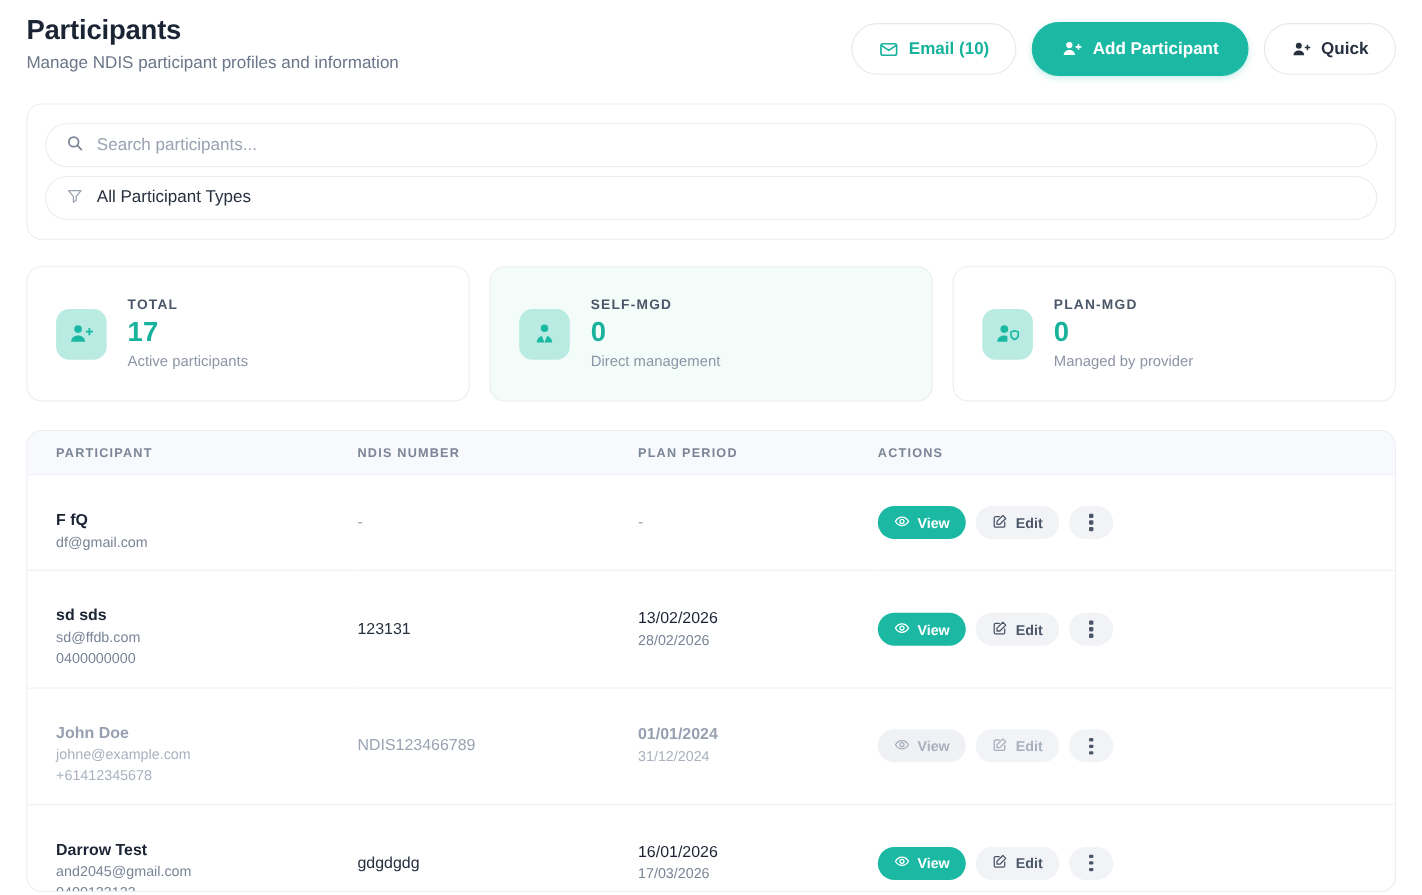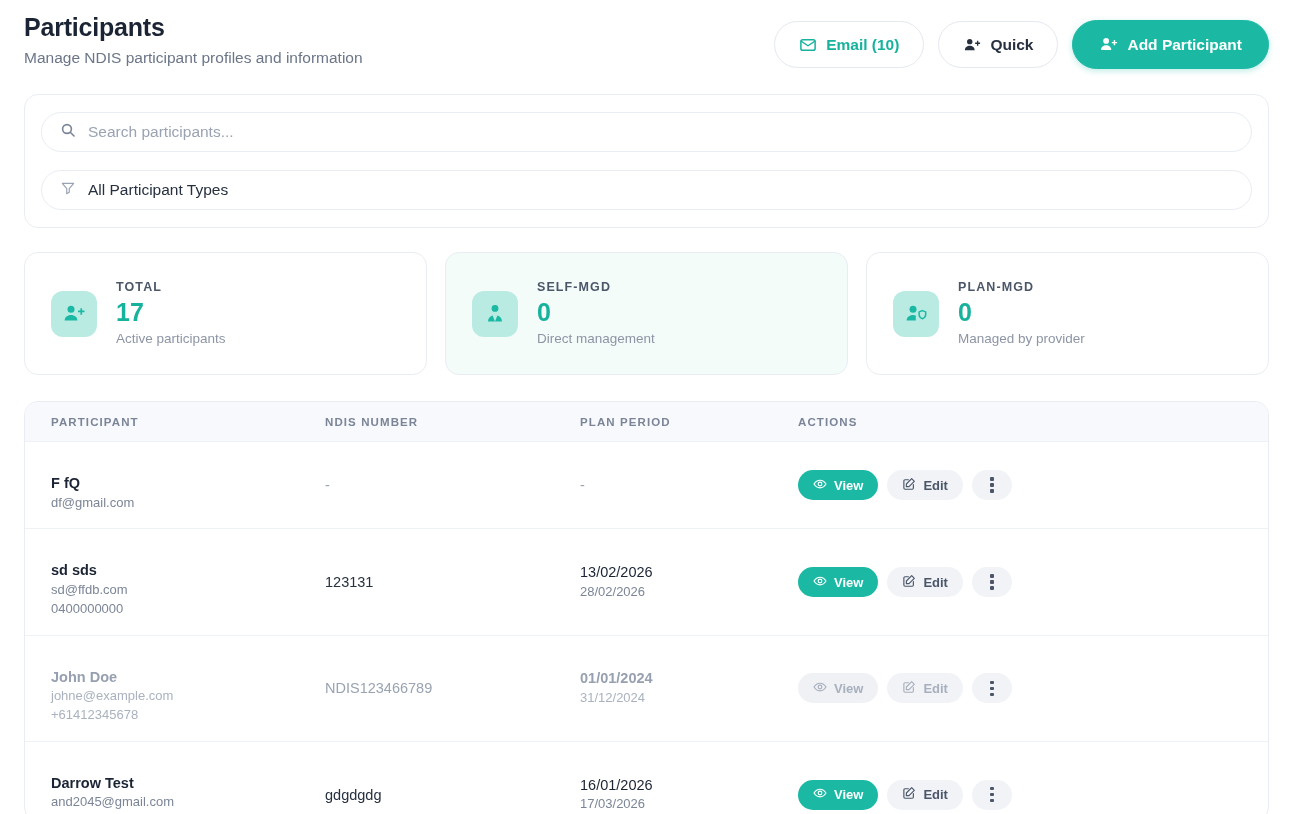--- a/index.html
+++ b/index.html
@@ -46,21 +46,21 @@
   
   .card {
     background: #ffffff; border: 1px solid #e9edf3; border-radius: 14px;
   }
   .filter-card { margin-top: 25px; padding: 17px 16px; }
   .field {
     display: flex; align-items: center; gap: 12px;
     height: 40px; border: 1px solid #e9edf3; border-radius: 999px;
     padding: 0 18px; background: #ffffff;
   }
-  .field + .field { margin-top: 18px; }
+  .field + .field { margin-top: 8px; }
   .field-text { font-size: 15.5px; color: #9aa3b2; }
   .field-text.solid { color: #26303f; }
 
   
   .stats { display: flex; gap: 18px; margin-top: 24px; align-items: flex-end; }
   .stat-card {
     flex: 1; border: 1px solid #e9edf3; border-radius: 14px; background: #ffffff;
     height: 123px; display: flex; align-items: center; gap: 19px; padding: 0 26px;
   }
   .stat-card.tinted { background: #f4fcfa; }
@@ -144,40 +144,40 @@
       <div class="btn btn-email">
         <span>
           <svg width="18" height="18" viewBox="0 0 24 24" fill="none" stroke="#16b29c" stroke-width="2" stroke-linecap="round" stroke-linejoin="round">
             <rect x="2.5" y="5" width="19" height="14" rx="2.5"></rect>
               <path d="M3 7l9 6 9-6"></path>
           </svg>
         </span>
         <span>Email  (10)</span>
       </div>
 
+      <div class="btn btn-primary">
+        <span>
+          <svg width="19" height="19" viewBox="0 0 24 24" fill="#ffffff">
+            <circle cx="9" cy="7.5" r="3.6"></circle>
+            <path d="M2.5 19c0-3.6 2.9-5.9 6.5-5.9s6.5 2.3 6.5 5.9z"></path>
+            <path d="M18.6 6.3h1.8v2.4h2.4v1.8h-2.4v2.4h-1.8v-2.4h-2.4V8.7h2.4z"></path>
+          </svg>
+        </span>
+        <span>Add Participant</span>
+      </div>
+
       <div class="btn btn-quick">
         <span>
           <svg width="18" height="18" viewBox="0 0 24 24" fill="#26303f">
             <circle cx="9" cy="7.5" r="3.6"></circle>
             <path d="M2.5 19c0-3.6 2.9-5.9 6.5-5.9s6.5 2.3 6.5 5.9z"></path>
             <path d="M18.6 6.3h1.8v2.4h2.4v1.8h-2.4v2.4h-1.8v-2.4h-2.4V8.7h2.4z"></path>
           </svg>
         </span>
         <span>Quick</span>
-      </div>
-
-      <div class="btn btn-primary">
-        <span>
-          <svg width="19" height="19" viewBox="0 0 24 24" fill="#ffffff">
-            <circle cx="9" cy="7.5" r="3.6"></circle>
-            <path d="M2.5 19c0-3.6 2.9-5.9 6.5-5.9s6.5 2.3 6.5 5.9z"></path>
-            <path d="M18.6 6.3h1.8v2.4h2.4v1.8h-2.4v2.4h-1.8v-2.4h-2.4V8.7h2.4z"></path>
-          </svg>
-        </span>
-        <span>Add Participant</span>
       </div>
     </div>
   </div>
 
   <div class="card filter-card">
     <div class="field">
       <span>
         <svg width="16" height="16" viewBox="0 0 24 24" fill="none" stroke="#7b8597" stroke-width="2.4" stroke-linecap="round">
           <circle cx="10.5" cy="10.5" r="6.6"></circle>
             <path d="M15.4 15.4L21 21"></path>

